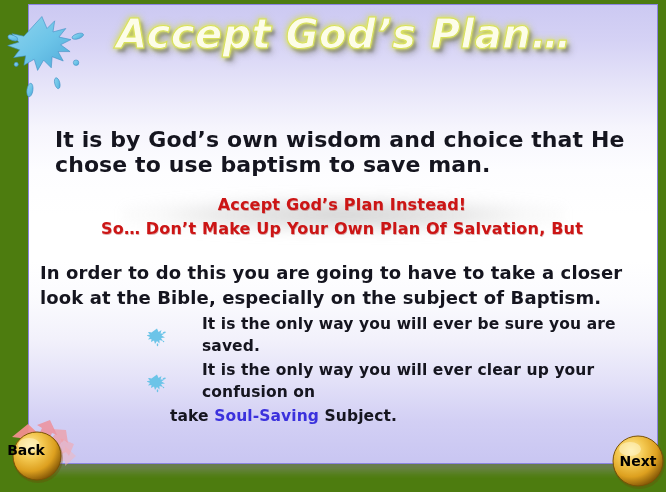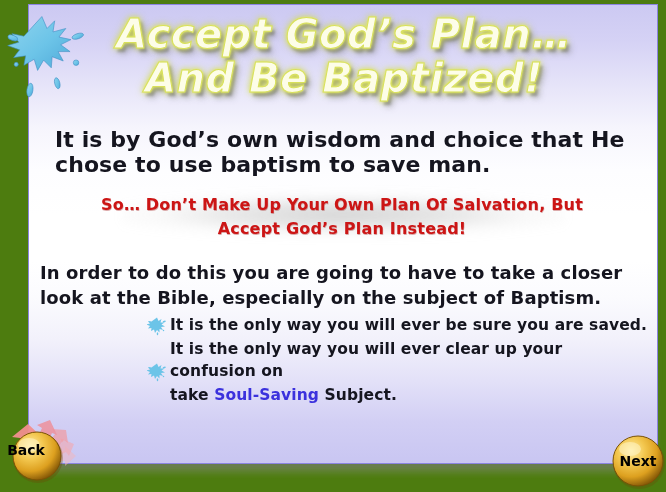--- a/index.html
+++ b/index.html
@@ -170,22 +170,23 @@
 
   
   #bullets {
     position: absolute;
     left: 118px;
     top: 308px;
     width: 500px;
   }
   .bullet-row {
     display: flex;
-    align-items: flex-end;
+    align-items: center;
     margin-bottom: 2px;
+    gap: 32px;
   }
   .bullet-mark {
     flex: 0 0 auto;
     width: 20px;
     height: 21px;
     margin-top: 2px;
     margin-right: 3px;
   }
   .bullet-text {
     font-family: "DejaVu Sans", sans-serif;
@@ -235,29 +236,28 @@
 
 <div id="slide">
 
   <div class="panel-shadow"></div>
   <div class="panel-shadow-b"></div>
 
   <div id="panel">
 
     <div id="title-block">
       <div class="title-line" id="title-line-1">Accept God’s Plan…</div>
-      <div class="title-line" id="title-line-2">And Be Baptized!</div>
     </div>
 
     <div class="body-para" id="para-1">It is by God’s own wisdom and choice that He chose to use baptism to save man.</div>
 
     <div id="red-block">
       <div class="cloud"></div>
+      <div class="red-text">Accept God’s Plan Instead!</div>
       <div class="red-text">So… Don’t Make Up Your Own Plan Of Salvation, But</div>
-      <div class="red-text">Accept God’s Plan Instead!</div>
     </div>
 
     <div class="body-para" id="para-2">In order to do this you are going to have to take a closer look at the Bible, especially on the subject of Baptism.</div>
 
     <div id="bullets">
 
       <div class="bullet-row">
         <span class="bullet-mark">
           <svg viewBox="0 0 40 40" width="20" height="21" aria-hidden="true">
             <g fill="#6cc4e8">

